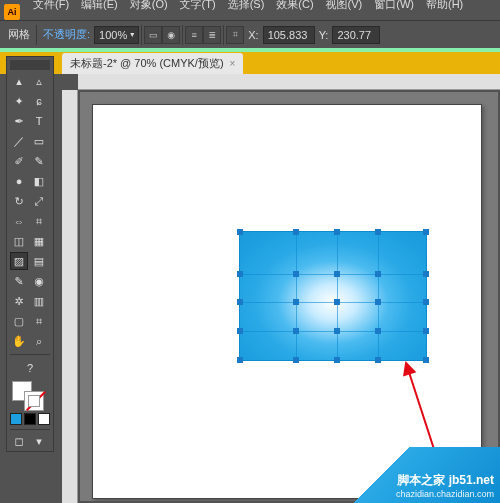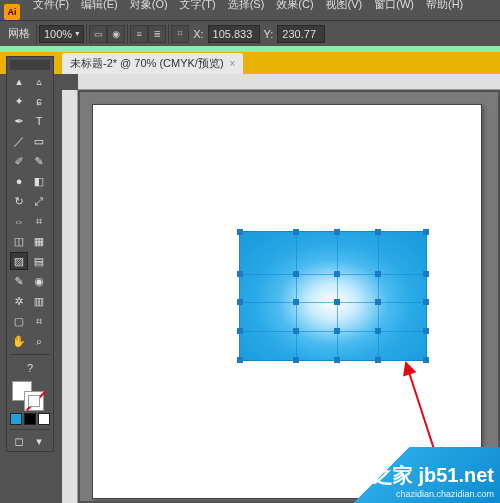--- a/index.html
+++ b/index.html
@@ -1,21 +1,21 @@
 <!DOCTYPE html>
 <html><head>
 <meta charset="utf-8">
 <style>
 *{margin:0;padding:0;box-sizing:border-box;font-family:"Microsoft YaHei",Arial,sans-serif;font-size:11px;user-select:none}
 body{width:500px;height:503px;background:#525252;overflow:hidden;position:relative}
 .app{background:#535353;color:#ddd}
 .menubar{height:20px;background:#535353;display:flex;align-items:flex-end;padding:0 4px;gap:2px}
 .menubar .logo{width:16px;height:16px;background:#ff9a00;color:#330000;font-weight:bold;font-size:9px;display:flex;align-items:center;justify-content:center;border-radius:2px;margin-right:6px}
 .menubar .mi{color:#ddd;padding:8px 5px;cursor:pointer}
-.optbar{height:32px;background:#535353;border-top:1px solid #3a3a3a;border-bottom:6px solid #86efac;display:flex;align-items:center;padding:0 4px;color:#ddd}
+.optbar{height:32px;background:#535353;border-top:1px solid #3a3a3a;border-bottom:4px solid #86efac;display:flex;align-items:center;padding:0 4px;color:#ddd}
 .optbar .lbl{padding:2px 4px}
 .optbar .field{background:#3a3a3a;border:1px solid #2a2a2a;color:#ddd;padding:1px 4px;height:18px;min-width:40px;display:inline-flex;align-items:center}
 .optbar .dd::after{content:"▾";margin-left:3px;font-size:8px}
 .optbar .sep{width:1px;height:20px;background:#3a3a3a;margin:0 2px}
 .optbar .ibtn{width:18px;height:18px;background:#4a4a4a;border:1px solid #3a3a3a;display:inline-flex;align-items:center;justify-content:center;font-size:9px;color:#ccc}
 .tabbar{height:22px;background:#eab308;display:flex;align-items:flex-end;padding-left:62px}
 .tab{background:#e8e8e8;color:#333;padding:3px 8px;border-radius:3px 3px 0 0;display:flex;align-items:center;gap:6px;font-size:10px}
 .tab .x{color:#888;cursor:pointer;font-size:10px}
 .rulerH{position:absolute;left:78px;top:74px;right:0;height:16px;background:#e0e0e0;border-bottom:1px solid #999}
 .rulerV{position:absolute;left:62px;top:90px;width:16px;bottom:0;background:#e0e0e0;border-right:1px solid #999}
@@ -35,21 +35,21 @@
 .tool.half{width:18px;height:14px}
 .toolbox .divider{width:40px;height:1px;background:#3a3a3a;margin:2px 0}
 .swatches{width:40px;height:28px;position:relative;margin-top:2px}
 .swA{position:absolute;left:2px;top:0;width:20px;height:20px;background:#fff;border:1px solid #999}
 .swB{position:absolute;left:14px;top:10px;width:20px;height:20px;background:#fff;border:1px solid #999}
 .swB::after{content:"";position:absolute;inset:3px;border:1px solid #999;background:#fff}
 .swB .slash{position:absolute;left:-2px;top:8px;width:26px;height:2px;background:#e30613;transform:rotate(-45deg)}
 .colorrow{display:flex;gap:2px;margin-top:2px}
 .cbox{width:12px;height:12px;border:1px solid #222}
 .watermark{position:absolute;right:0;bottom:0;width:180px;height:56px;background:linear-gradient(135deg,transparent 0%,transparent 38%,#2aa9e6 38%,#0d8bd0 100%);color:#fff;display:flex;flex-direction:column;align-items:flex-end;justify-content:flex-end;padding:4px 6px;font-size:12px}
-.watermark .w1{font-size:20px;font-weight:bold}
+.watermark .w1{font-size:12px;font-weight:bold}
 .watermark .w2{font-size:9px;opacity:.9}
 </style>
 </head>
 <body>
 
 <div class="app">
   <div class="menubar">
     <div class="logo">Ai</div>
     <span class="mi">文件(F)</span>
     <span class="mi">编辑(E)</span>
@@ -58,20 +58,21 @@
     <span class="mi">选择(S)</span>
     <span class="mi">效果(C)</span>
     <span class="mi">视图(V)</span>
     <span class="mi">窗口(W)</span>
     <span class="mi">帮助(H)</span>
   </div>
 
   <div class="optbar">
     <span class="lbl">网格</span>
     <div class="sep"></div>
+    <span class="lbl" style="color:#6bb7ff">不透明度:</span>
     <span class="field dd">100%</span>
     <div class="sep"></div>
     <span class="ibtn">▭</span>
     <span class="ibtn">◉</span>
     <div class="sep"></div>
     <span class="ibtn">≡</span>
     <span class="ibtn">≣</span>
     <div class="sep"></div>
     <span class="ibtn">⌗</span>
     <span class="lbl">X:</span>

